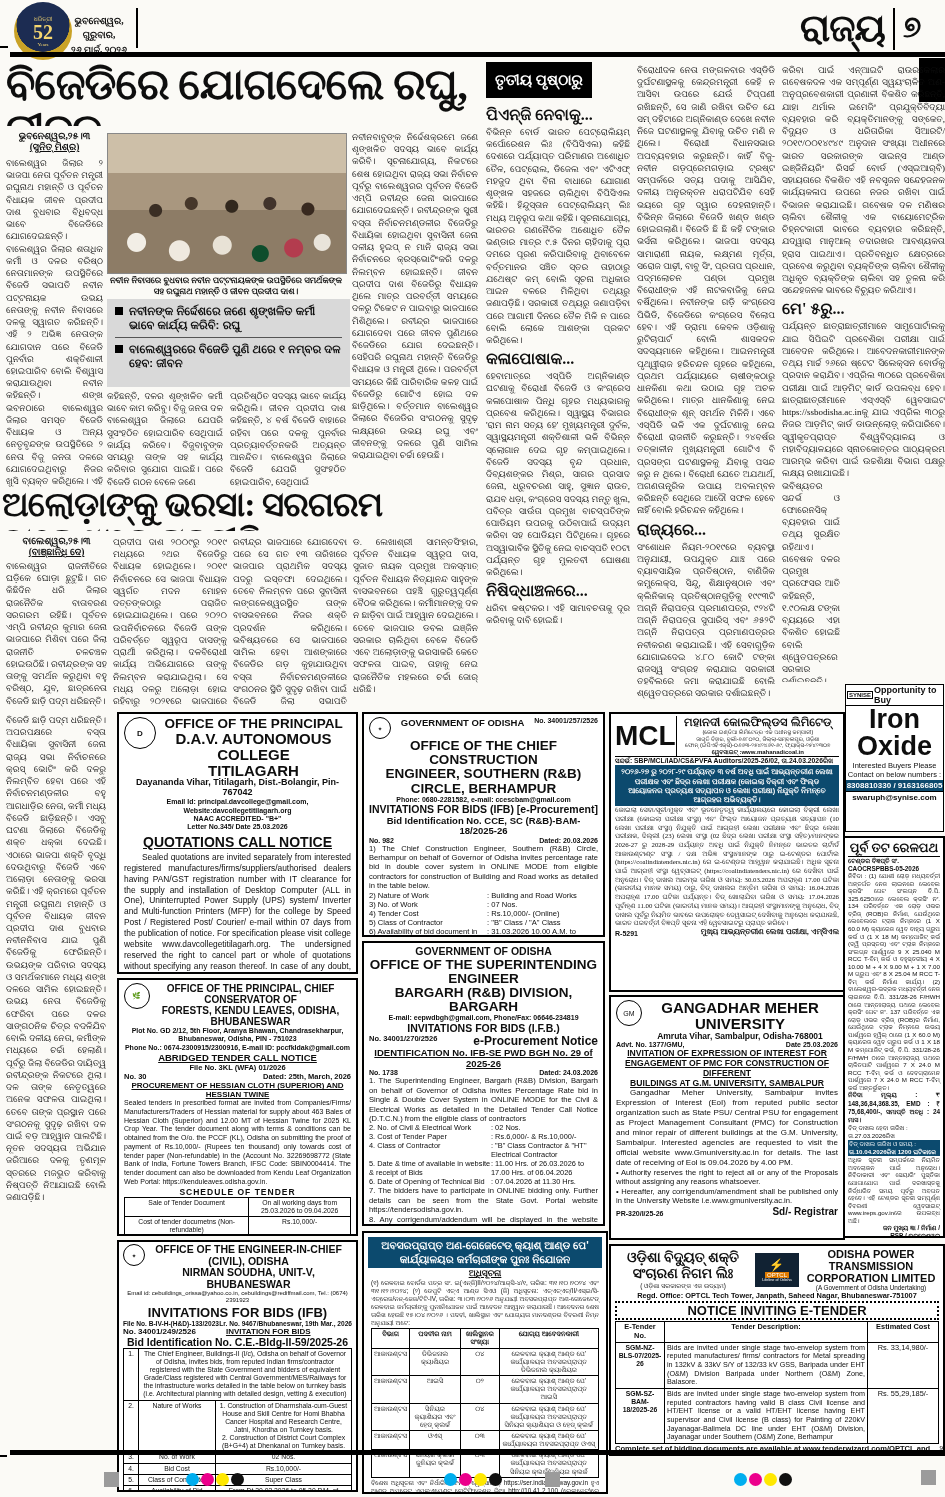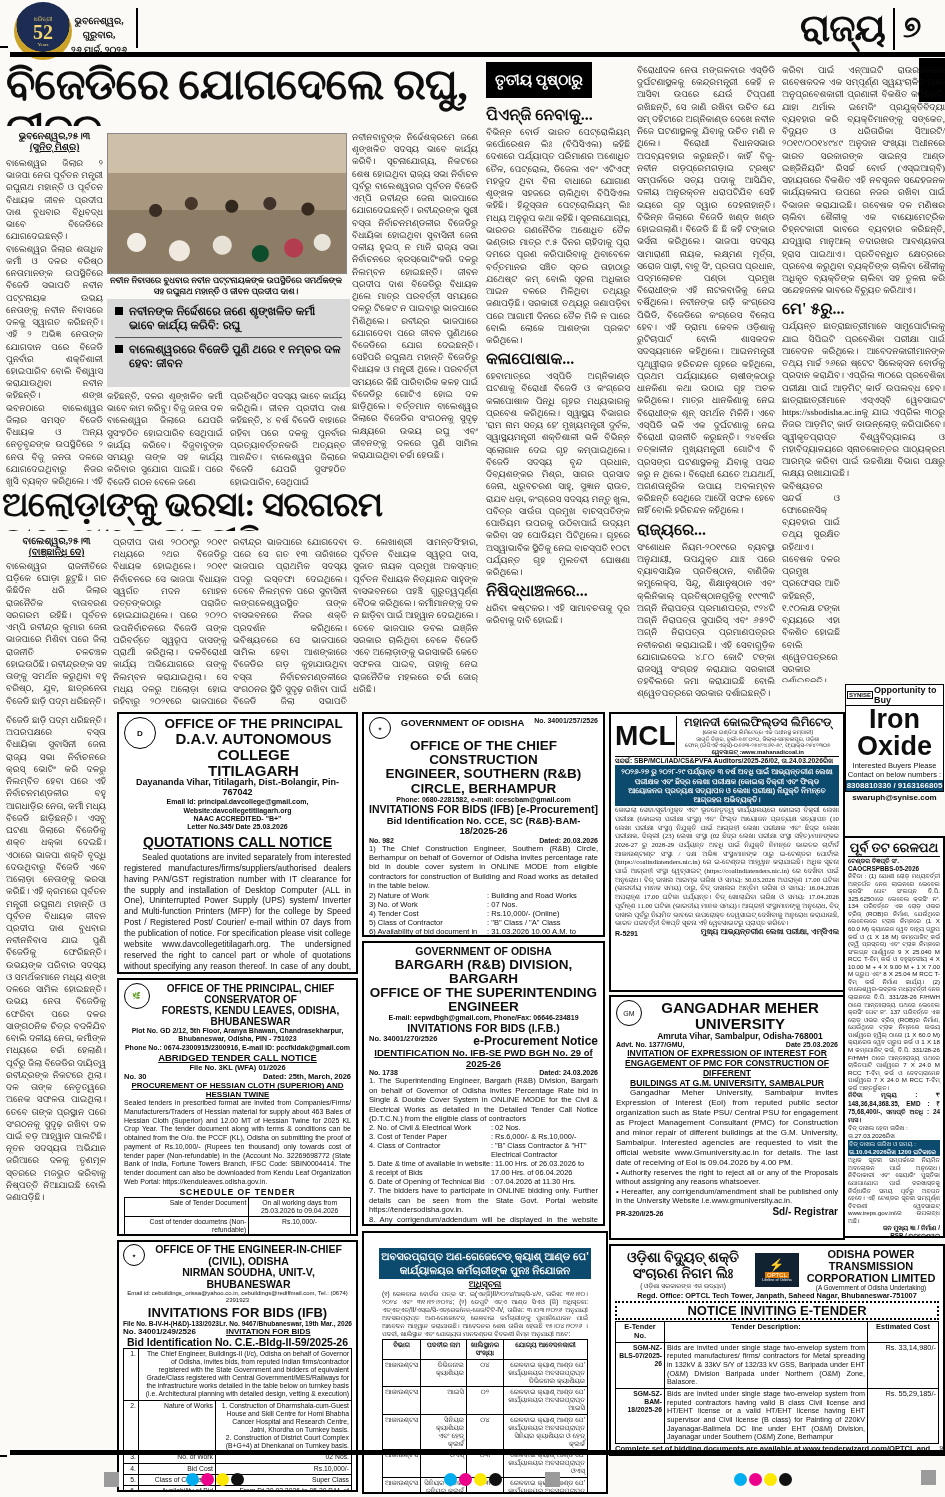--- a/index.html
+++ b/index.html
@@ -25,21 +25,21 @@
           font-family:"Liberation Sans",sans-serif;padding:3px 5px}
   .notice .body{font-size:7.6px;line-height:1.25;text-align:justify}
   .nt-big{font-weight:bold;font-size:13.5px;line-height:1.05;text-align:center}
   .nt-med{font-weight:bold;font-size:10.5px;line-height:1.1;text-align:center}
   .nt-sm{font-size:7px;line-height:1.2;text-align:center}
   .u{text-decoration:underline}
   .row{display:flex}
   .sp{justify-content:space-between}
   table{border-collapse:collapse;width:100%}
   td,th{border:1px solid #000;padding:1px 2px;vertical-align:top;
-        font-size:6.8px;line-height:1.2;text-align:right}
+        font-size:6.8px;line-height:1.2;text-align:center}
   .photo{background:
      radial-gradient(circle at 12% 78%, #f2eee6 0 9px, rgba(0,0,0,0) 10px),
      radial-gradient(circle at 30% 84%, #efe9df 0 10px, rgba(0,0,0,0) 11px),
      radial-gradient(circle at 48% 80%, #e8e2d6 0 9px, rgba(0,0,0,0) 10px),
      radial-gradient(circle at 64% 86%, #0e4d2c 0 8px, rgba(0,0,0,0) 9px),
      radial-gradient(circle at 78% 82%, #b33c4e 0 9px, rgba(0,0,0,0) 10px),
      radial-gradient(circle at 90% 78%, #e9e4da 0 8px, rgba(0,0,0,0) 9px),
      radial-gradient(circle at 20% 55%, #3a2e24 0 6px, rgba(0,0,0,0) 7px),
      radial-gradient(circle at 35% 50%, #46372a 0 6px, rgba(0,0,0,0) 7px),
      radial-gradient(circle at 52% 52%, #32281e 0 6px, rgba(0,0,0,0) 7px),
@@ -134,21 +134,21 @@
     <div class="od just">ସଂଶୋଧନ ନିୟମ-୨୦୧୯ରେ ବ୍ୟବସ୍ଥା ଅନୁଯାୟୀ, ଉପଯୁକ୍ତ ଯାଞ୍ଚ ପରେ ବ୍ୟାବସାୟିକ ପ୍ରତିଷ୍ଠାନ, ବାଣିଜିକ କମ୍ପ୍ଲେକ୍ସ, ସିନ୍ଦୁ, ଶିକ୍ଷାନୁଷ୍ଠାନ ଏବଂ କ୍ଲିନିକାଲ୍ ପ୍ରତିଷ୍ଠାନଗୁଡ଼ିକୁ ୧୯୯୩ଟି ଅଗ୍ନି ନିରାପତ୍ତା ପ୍ରମାଣପତ୍ର, ୯୨୪ଟି ଅଗ୍ନି ନିରାପତ୍ତା ସୁପାରିସ୍ ଏବଂ ୬୫୨ଟି ଅଗ୍ନି ନିରାପତ୍ତା ପ୍ରମାଣପତ୍ରର ନବୀକରଣ କରାଯାଇଛି। ଏହି ସେବାଗୁଡ଼ିକ ଯୋଗାଇଦେଇ ୪.୮୦ କୋଟି ଟଙ୍କା ରାଜସ୍ୱ ସଂଗ୍ରହ କରାଯାଇ ସରକାରୀ ତହବିଲରେ ଜମା କରାଯାଇଛି ବୋଲି ଶ୍ୱେତପତ୍ରରେ ସରକାର ଦର୍ଶାଇଛନ୍ତି।</div>
   </div>
 
   <div class="abs clip" style="left:782px;top:64px;width:163px;height:618px">
     <div class="od just">କରିବା ପାଇଁ ଏନ୍‌ଆଇଟି ରାଉରକେଲାର ଗବେଷକଦଳ ଏକ ସମ୍ପୂର୍ଣ୍ଣ ସ୍ୱୟଂଚାଳିତ ଅଣ-ଅନୁପ୍ରବେଶକାରୀ ପ୍ରଣାଳୀ ବିକଶିତ କରିଛନ୍ତି, ଯାହା ଥର୍ମାଲ ଇମେଜିଂ ପ୍ରଯୁକ୍ତିବିଦ୍ୟା ବ୍ୟବହାର କରି ବ୍ୟକ୍ତିମାନଙ୍କୁ ସଙ୍କେତ, ବିଦ୍ୟୁତ ଓ ଧରିତାରିକା ସିଆରଟି/୨୦୧୯/୦୦୧୪୯୪୯ ଅନୁଦାନ ସଂଖ୍ୟା ଅଧୀନରେ ଭାରତ ସରକାରଙ୍କ ସାଇନ୍ସ ଆଣ୍ଡ ଇଞ୍ଜିନିୟରିଂ ରିସର୍ଚ୍ଚ ବୋର୍ଡ (ଏସ୍‌ଇଆର୍‌ବି) ସହାୟତାରେ ବିକଶିତ ଏହି ନବସୃଜନ ସନ୍ଦେହଜନକ କାର୍ଯ୍ୟକଳାପ ଉପରେ ନଜର ରଖିବା ପାଇଁ ବିଭାଜନ କରାଯାଇଛି। ଗବେଷକ ଦଳ ମଣିଷର ଚାଲିବା ଶୈଳୀକୁ ଏକ ବାୟୋମେଟ୍ରିକ ଚିହ୍ନଟକାରୀ ଭାବରେ ବ୍ୟବହାର କରିଛନ୍ତି, ଯଦ୍ୱାରା ମାନୁଆଲ୍ ତଦାରଖର ଆବଶ୍ୟକତା ହ୍ରାସ ପାଇଥାଏ। ପ୍ରତିବନ୍ଧିତ କ୍ଷେତ୍ରରେ ପ୍ରବେଶ କରୁଥିବା ବ୍ୟକ୍ତିଙ୍କ ଚାଲିବା ଶୈଳୀକୁ ଅଧିକୃତ ବ୍ୟକ୍ତିଙ୍କ ଚାଲିବା ସହ ତୁଳନା କରି ସନ୍ଦେହଜନକ ଭାବରେ ବିଚ୍ୟୁତ କରିଥାଏ।</div>
     <div class="subhead" style="font-size:16px">ମେ' ୫ରୁ...</div>
     <div class="od just">ପର୍ଯ୍ୟନ୍ତ ଛାତ୍ରାଛାତ୍ରୀମାନେ ସାମୁପୋର୍ଟାଲକୁ ଯାଇ ସିପିଇଟି ପ୍ରବେଶିକା ପରୀକ୍ଷା ପାଇଁ ଆବେଦନ କରିଥିଲେ। ଆବେଦନକାରୀମାନଙ୍କ ତଥ୍ୟ ମାର୍ଚ୍ଚ ୨୬ରେ ଷ୍ଟେଟ ସିଲେକ୍ସନ ବୋର୍ଡକୁ ପ୍ରଦାନ କରାଯିବ। ଏପ୍ରିଲ ୩୦ରେ ପ୍ରବେଶିକା ପରୀକ୍ଷା ପାଇଁ ଆଡ଼ମିଟ୍ କାର୍ଡ ଉପଲବ୍ଧ ହେବ। ଛାତ୍ରାଛାତ୍ରୀମାନେ ଏସ୍‌ଏସ୍‌ବି ୱେବସାଇଟ https://ssbodisha.ac.inକୁ ଯାଇ ଏପ୍ରିଲ ୩୦ରୁ ନିଜର ଆଡ଼ମିଟ୍ କାର୍ଡ ଡାଉନ୍‌ଲୋଡ଼୍ କରିପାରିବେ। ସ୍ୱୀକୃତପ୍ରାପ୍ତ ବିଶ୍ୱବିଦ୍ୟାଳୟ ଓ ମହାବିଦ୍ୟାଳୟରେ ସ୍ନାତକୋତ୍ତର ପାଠ୍ୟକ୍ରମ ଆରମ୍ଭ କରିବା ପାଇଁ ଉଚ୍ଚଶିକ୍ଷା ବିଭାଗ ପକ୍ଷରୁ ଲକ୍ଷ୍ୟ ରଖାଯାଇଛି।</div>
     <div class="od just" style="width:58px">ଭବିଷ୍ୟତର ସନ୍ଦର୍ଭ ଓ ଫୋରେନସିକ୍ ବ୍ୟବହାର ପାଇଁ ତଥ୍ୟ ସୁରକ୍ଷିତ ରହିଥାଏ। ଗବେଷକ ଦଳର ପ୍ରମୁଖ ପ୍ରଫେସର ଆତି କହିଛନ୍ତି, ୧.୯୦ଲକ୍ଷ ଟଙ୍କା ବ୍ୟୟରେ ଏହା ବିକଶିତ ହୋଇଛି ବୋଲି ଶ୍ୱେତପତ୍ରରେ ସରକାର ଦର୍ଶାଇଛନ୍ତି।</div>
   </div>
 
-  <div class="abs" style="left:845px;top:684px;width:99px;height:108px;border:1.5px solid #000;background:#fff;box-sizing:border-box;font-family:'Liberation Sans',sans-serif">
+  <div class="abs" style="left:845px;top:684px;width:99px;height:148px;border:1.5px solid #000;background:#fff;box-sizing:border-box;font-family:'Liberation Sans',sans-serif">
     <div class="row" style="align-items:center;border-bottom:1.5px solid #000">
       <span style="font-size:6px;font-weight:bold;border:1px solid #000;padding:0 1px;margin:1px">SYNISE</span>
       <span class="b" style="font-size:9px">Opportunity to Buy</span>
     </div>
     <div class="ctr b" style="font-size:27px;line-height:1">Iron</div>
     <div class="ctr b" style="font-size:27px;line-height:1">Oxide</div>
     <div class="ctr" style="font-size:7.5px;line-height:1.2;padding:1px">Interested Buyers Please Contact on below numbers :</div>
     <div class="blackband ctr b" style="font-size:8px;padding:1px 0">8308810330 / 9163166805</div>
     <div class="ctr b" style="font-size:8px;border-top:1px solid #000;padding:1px 0">swaruph@synise.com</div>
   </div>
@@ -283,22 +283,22 @@
             <td class="ctr">09.04.2026 (5.00 P.M.)</td>
           </tr>
 
     </tbody>
       </table>
 
   </div>
 
   <div class="abs notice clip" style="left:362px;top:941px;width:243px;height:285px">
     <div class="nt-med">GOVERNMENT OF ODISHA</div>
+    <div class="nt-big">OFFICE OF THE SUPERINTENDING ENGINEER</div>
     <div class="nt-big">BARGARH (R&amp;B) DIVISION, BARGARH</div>
-    <div class="nt-big">OFFICE OF THE SUPERINTENDING ENGINEER</div>
     <div class="nt-sm b">E-mail: eepwdbgh@gmail.com, Phone/Fax: 06646-234819</div>
     <div class="nt-med">INVITATIONS FOR BIDS (I.F.B.)</div>
     <div class="row sp">
       <span class="b" style="font-size:7.5px">No. 34001/270/2526</span>
       <span class="b" style="font-size:12px">e-Procurement Notice</span>
     </div>
     <div class="nt-med u" style="font-size:9.5px">IDENTIFICATION No. IFB-SE PWD BGH No. 29 of 2025-26</div>
     <div class="row sp b" style="font-size:7px">
       <span>No. 1738</span>
       <span>Dated: 24.03.2026</span>
@@ -404,21 +404,21 @@
             <td>6.</td>
             <td>Availability of Bid Documents in the website</td>
             <td>From Dt.30.03.2026 to 05.30 P.M. of Dt.20.04.2026</td>
           </tr>
 
     </tbody>
       </table>
 
   </div>
 
-  <div class="abs notice clip" style="left:362px;top:1231px;width:246px;height:263px;padding:15px">
+  <div class="abs notice clip" style="left:362px;top:1231px;width:246px;height:263px;padding:4px">
     <div class="blackband ctr b" style="font-size:10.5px;line-height:1.3;padding:2px">
       <div>ଅବସରପ୍ରାପ୍ତ ଅଣ-ଗେଜେଟେଡ୍ କ୍ୟାଶ୍ ଆଣ୍ଡ ପେ'</div>
       <div>କାର୍ଯ୍ୟାଳୟର କର୍ମଚାରୀଙ୍କ ପୁନଃ ନିଯୋଜନ</div>
     </div>
     <div class="ctr b u" style="font-size:9px">ଅଧିସୂଚନା</div>
     <div class="just" style="font-size:6.4px;line-height:1.25;padding:0 3px">(୧) ରେଳବାଇ ବୋର୍ଡର ପତ୍ର ସଂ. ଇ(ଏନ୍‌ଜି)II/୨୦୨୪/ଆର୍‌ସି-୪/୧, ତାରିଖ: ୩୧।୧୦।୨୦୨୪ ଏବଂ ୩୧।୧୨।୨୦୨୪; (୨) ଡେପୁଟି ଏଚ୍‌ଏ ଆଣ୍ଡ ସିଏଓ (ଜି) ଅଧିସୂଚନା: ଏଚ୍‌ଏଚ୍‌ଏଚ୍/II/ଏସ୍‌ଇ/ସି-ଏଚ୍‌ରେଜ/ନନ୍-ଜେଜ/ଟିଟି-IV, ତାରିଖ: ୩।୦୩।୨୦୨୬ ଅନୁଯାୟୀ ଅବସରପ୍ରାପ୍ତ ଅଣ-ଗେଜେଟେଡ୍ ରେଳବାଇ କର୍ମଚାରୀଙ୍କୁ ପୁନଃନିଯୋଜନ ପାଇଁ ଆବେଦନ ଆହ୍ୱାନ କରାଯାଉଛି। ଆବେଦନର ଶେଷ ତାରିଖ ହେଉଛି ୧୫।୦୪।୨୦୨୬ । ପଦବୀ, ଖାଲିସ୍ଥାନ ଏବଂ ଯୋଗ୍ୟତା ମାନଦଣ୍ଡର ବିବରଣୀ ନିମ୍ନ ଅନୁଯାୟୀ ଅଟେ:</div>
     <table style="width:calc(100% - 6px);margin:1px 3px">
       <tbody>
           <tr>
         <th class="ctr">ବିଭାଗ</th>

